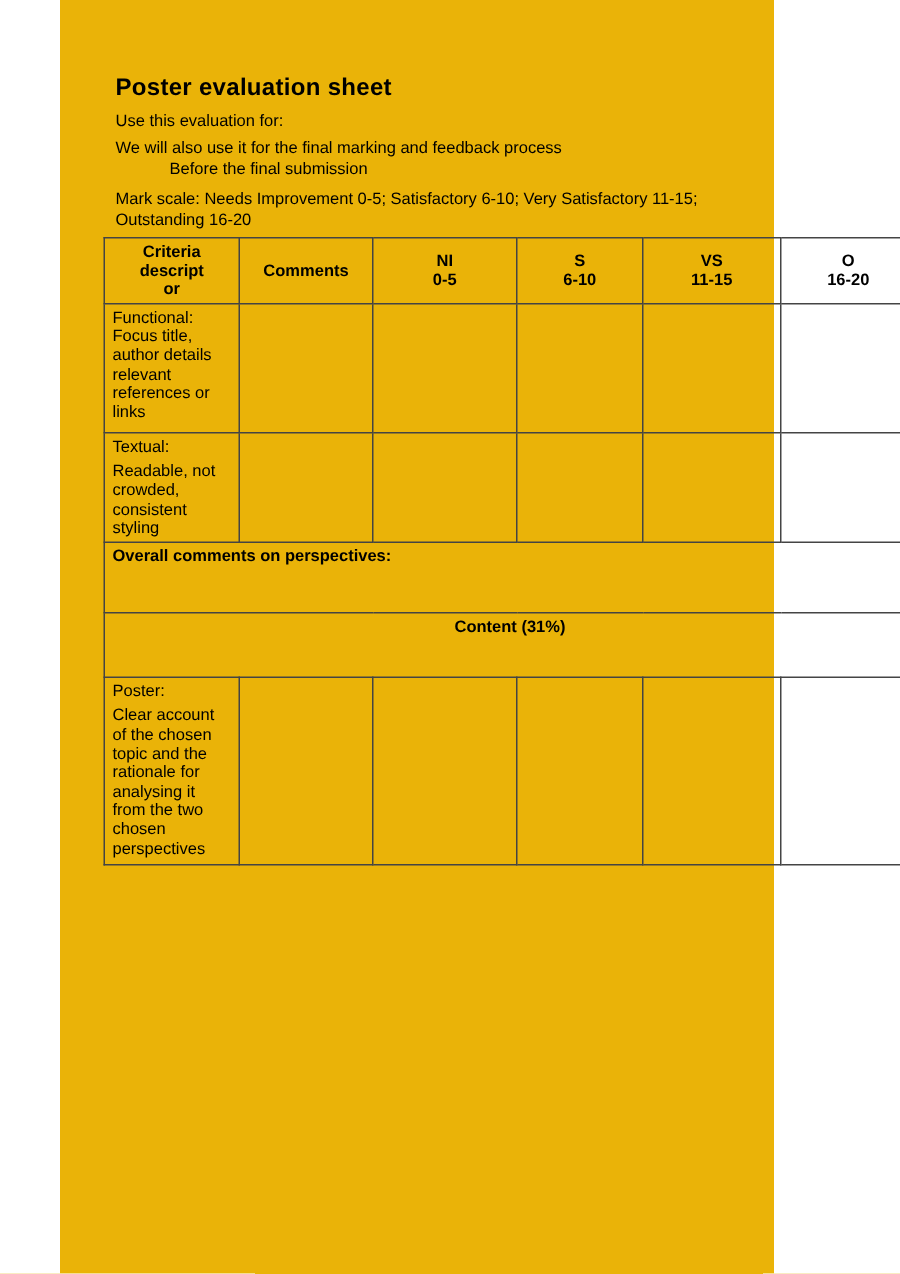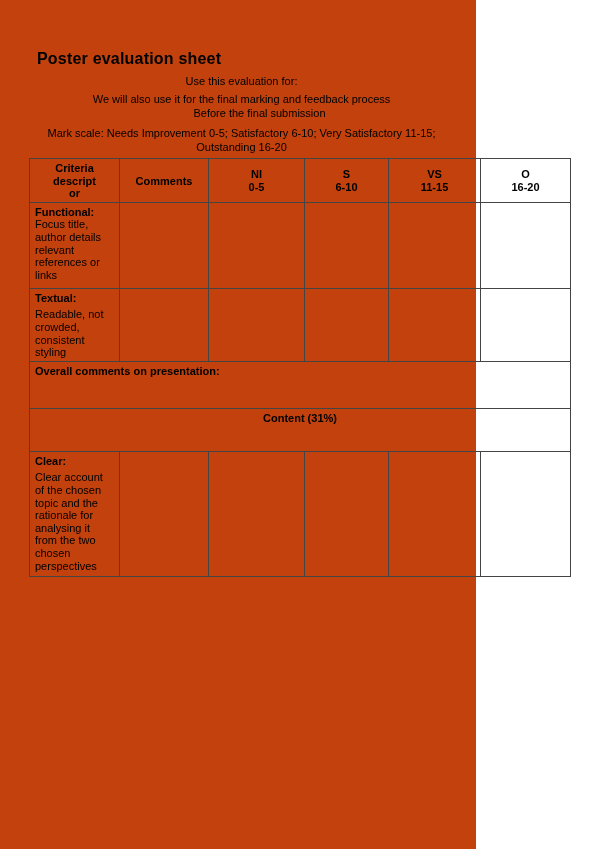--- a/index.html
+++ b/index.html
@@ -6,29 +6,30 @@
   html,body { background:#ffffff; }
   body {
     width:600px; height:849px;
     font-family:"Liberation Sans", sans-serif;
     color:#000000;
     overflow:hidden;
   }
   .page {
     position:relative;
     width:476px; height:849px;
-    background:#c2410c;
+    background:#eab308;
+    margin-left:40px;
   }
   .textblock { padding:49px 30px 0 37px; }
   .doc-title {
     font-size:16px; font-weight:bold; line-height:19px;
     margin-bottom:6px;
     letter-spacing:0.2px;
   }
-  .bodyline { font-size:11px; line-height:14px;text-align:center; }
+  .bodyline { font-size:11px; line-height:14px; }
   .bodyline.sp-after { margin-bottom:4px; }
   .bodyline.indent { margin-left:36px; }
   .bodyline.mark-scale { margin-top:6px; }
 
   table.eval {
     border-collapse:collapse;
     table-layout:fixed;
     margin:4px 0 0 29px;
     width:541px;
   }
@@ -60,21 +61,21 @@
     text-align:center; vertical-align:top; font-weight:bold;
     padding-top:4px;
   }
   td.section-left {
     text-align:left; vertical-align:top; font-weight:bold;
     padding-top:4px;
   }
   td.criteria {
     vertical-align:top; text-align:left;
   }
-  td.criteria .crit-heading { font-weight:bold; display:block; }
+  td.criteria .crit-heading { font-weight:normal; display:block; }
   td.criteria .crit-body { display:block; margin-top:4px; }
   td.criteria .crit-body.tight { margin-top:0; }
   td.fill { vertical-align:top; }
 </style>
 </head>
 <body>
 
 <div class="page">
   <div class="textblock">
     <h1 class="doc-title">Poster evaluation sheet</h1>
@@ -131,31 +132,31 @@
       </td>
       <td class="fill"></td>
       <td class="fill"></td>
       <td class="fill"></td>
       <td class="fill"></td>
       <td class="fill"></td>
     </tr>
 
     <tr class="r-overall">
       <td class="section-left" colspan="6">
-        <span>Overall comments on presentation:</span>
+        <span>Overall comments on perspectives:</span>
       </td>
     </tr>
 
     <tr class="r-content">
       <td class="section-center" colspan="6">Content (31%)</td>
     </tr>
 
     <tr class="r-focus">
       <td class="criteria">
-        <span class="crit-heading">Clear:</span>
+        <span class="crit-heading">Poster:</span>
         <span class="crit-body">Clear account of the chosen topic and the rationale for analysing it from the two chosen perspectives</span>
       </td>
       <td class="fill"></td>
       <td class="fill"></td>
       <td class="fill"></td>
       <td class="fill"></td>
       <td class="fill"></td>
     </tr>
 
   </tbody>

